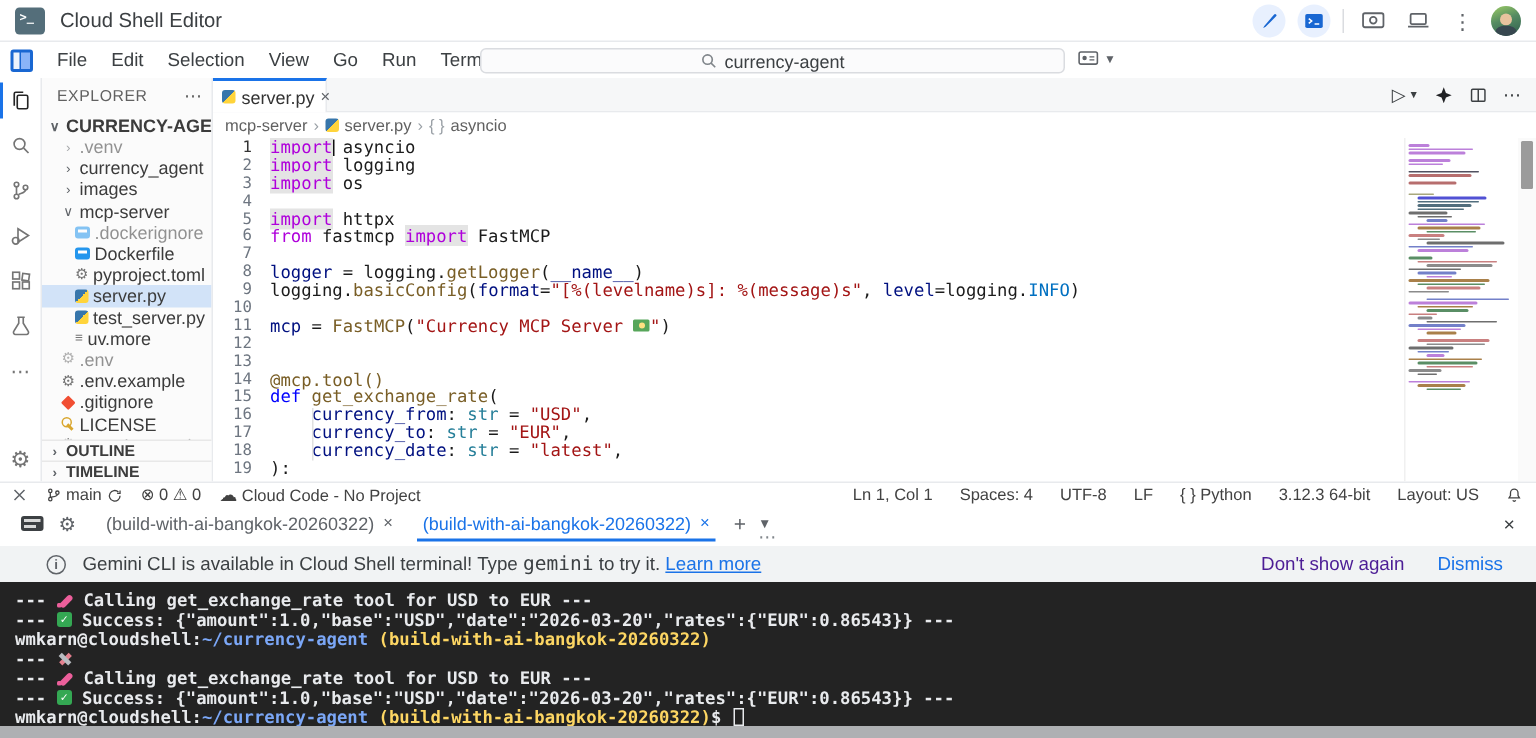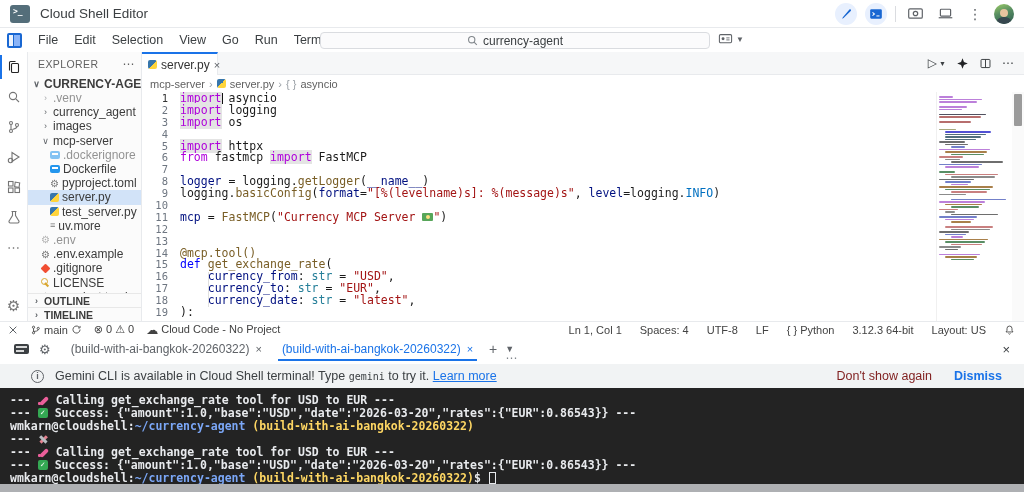--- a/index.html
+++ b/index.html
@@ -88,46 +88,46 @@
   #indent-guide{position:absolute;width:1px;background:#e0e0e0;}
   .banknote-emoji{display:inline-block;width:11px;height:8px;background:#57a65a;border-radius:1px;position:relative;vertical-align:baseline;}
   .banknote-emoji:after{content:"";position:absolute;left:3.5px;top:2px;width:4px;height:4px;border-radius:50%;background:#ffe082;}
   #minimap{position:absolute;top:0;right:12px;width:76px;bottom:0;background:#fff;border-left:1px solid #f0f0f0;}
   .mm-row{position:absolute;height:1.6px;border-radius:1px;}
   #vscroll{position:absolute;top:0;right:0;width:12px;bottom:0;background:#fafafa;}
   #vscroll-thumb{position:absolute;left:2px;top:2px;width:8px;height:32px;background:#9b9b9b;border-radius:1px;}
 
   
   #statusbar{position:absolute;left:0;top:321px;width:1024px;height:16px;background:#fff;border-top:1px solid #e8eaed;display:flex;align-items:center;font-size:11px;color:#424242;}
-  .sb-item{display:flex;align-items:flex-start;gap:3px;padding:0 6px;}
+  .sb-item{display:flex;align-items:flex-end;gap:3px;padding:0 6px;}
   #sb-right{margin-left:auto;display:flex;align-items:center;}
   #sb-right .sb-item{padding:0 9px;}
 
   
   #panel{position:absolute;left:0;top:337px;width:1024px;height:155px;background:#fff;}
   #sash-dots{position:absolute;left:50%;top:14px;transform:translateX(-50%);color:#80868b;font-size:12px;letter-spacing:1px;z-index:3;}
   #paneltabs{position:absolute;left:0;top:0;width:1024px;height:24px;display:flex;align-items:center;background:#fff;}
   #pt-icons{display:flex;align-items:center;gap:10px;margin-left:14px;}
   .kbd-icon{width:15px;height:10px;border-radius:2px;background:#3c4043;position:relative;}
   .kbd-icon:after{content:"";position:absolute;left:2px;top:2px;width:11px;height:2px;background:#fff;opacity:.8;}
   .kbd-icon:before{content:"";position:absolute;left:2px;top:6px;width:8px;height:2px;background:#fff;opacity:.8;}
   .panel-tab{display:flex;align-items:center;gap:6px;margin-left:20px;font-size:12px;color:#5f6368;height:24px;position:relative;}
   .panel-tab .x{font-size:11px;}
   .panel-tab.active{color:var(--accent);}
   .panel-tab.active:after{content:"";position:absolute;left:-4px;right:-4px;bottom:0;height:2px;background:var(--accent);}
   #pt-new{margin-left:16px;color:#5f6368;font-size:14px;}
   #pt-dd{margin-left:8px;color:#5f6368;font-size:9px;}
   #pt-close{margin-left:auto;margin-right:14px;color:#3c4043;font-size:13px;}
   #banner{position:absolute;left:0;top:27px;width:1024px;height:24px;background:#f1f3f4;display:flex;align-items:center;font-size:12.5px;color:#3c4043;}
   #banner-info{width:13px;height:13px;border:1.3px solid #5f6368;border-radius:50%;margin:0 11px 0 31px;flex:none;display:flex;align-items:center;justify-content:center;font-size:9px;color:#5f6368;font-weight:bold;}
-  #banner .code{font-family:"DejaVu Sans Mono",monospace;font-size:10px;}
+  #banner .code{font-family:"DejaVu Sans Mono",monospace;font-size:13px;}
   #banner a{color:var(--accent);text-decoration:underline;}
   #banner-right{margin-left:auto;display:flex;gap:22px;padding-right:22px;}
-  #banner-dontshow{color:#7f1d1d;}
-  #banner-dismiss{color:var(--accent);font-weight:bold;}
+  #banner-dontshow{color:#4c1d95;}
+  #banner-dismiss{color:var(--accent);}
   #terminal{position:absolute;left:0;top:51px;width:1024px;height:96px;background:var(--tbg);padding:6px 0 0 10px;overflow:hidden;}
   .t-line{height:12.9px;font:bold 11.5px "DejaVu Sans Mono",monospace;color:var(--tfg);white-space:pre;display:flex;align-items:center;}
   .t-path{color:var(--tblue);} .t-proj{color:var(--tyellow);} .t-user{color:var(--tfg);}
   .t-cursor{display:inline-block;width:7px;height:12px;border:1px solid var(--tfg);margin-left:1px;}
   .phone-emoji{display:inline-block;width:11px;height:11px;position:relative;flex:none;}
   .phone-emoji:after{content:"";position:absolute;left:1px;top:4px;width:10px;height:3.5px;border-radius:2px;background:#ec5f9b;transform:rotate(-45deg);}
   .phone-emoji:before{content:"";position:absolute;left:0px;top:7px;width:3.5px;height:3.5px;border-radius:1px;background:#ec5f9b;}
   .check-emoji{display:inline-block;width:10px;height:10px;border-radius:2px;background:#34a853;color:#fff;font-size:8px;line-height:10px;text-align:center;flex:none;}
   .tools-emoji{display:inline-block;width:11px;height:11px;position:relative;flex:none;}
   .tools-emoji:after{content:"";position:absolute;left:1px;top:4.5px;width:9px;height:2.5px;background:#b8bcc1;transform:rotate(45deg);}

